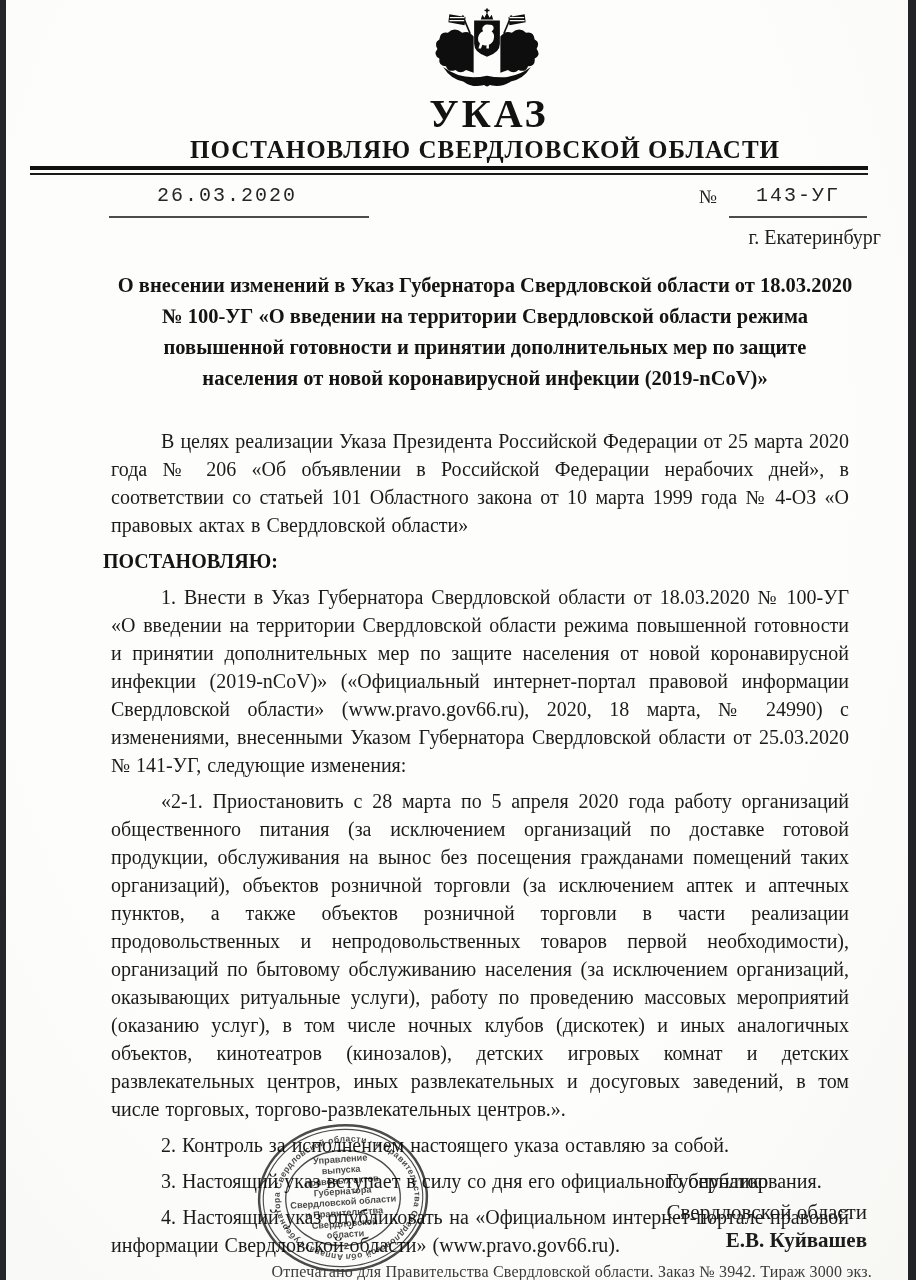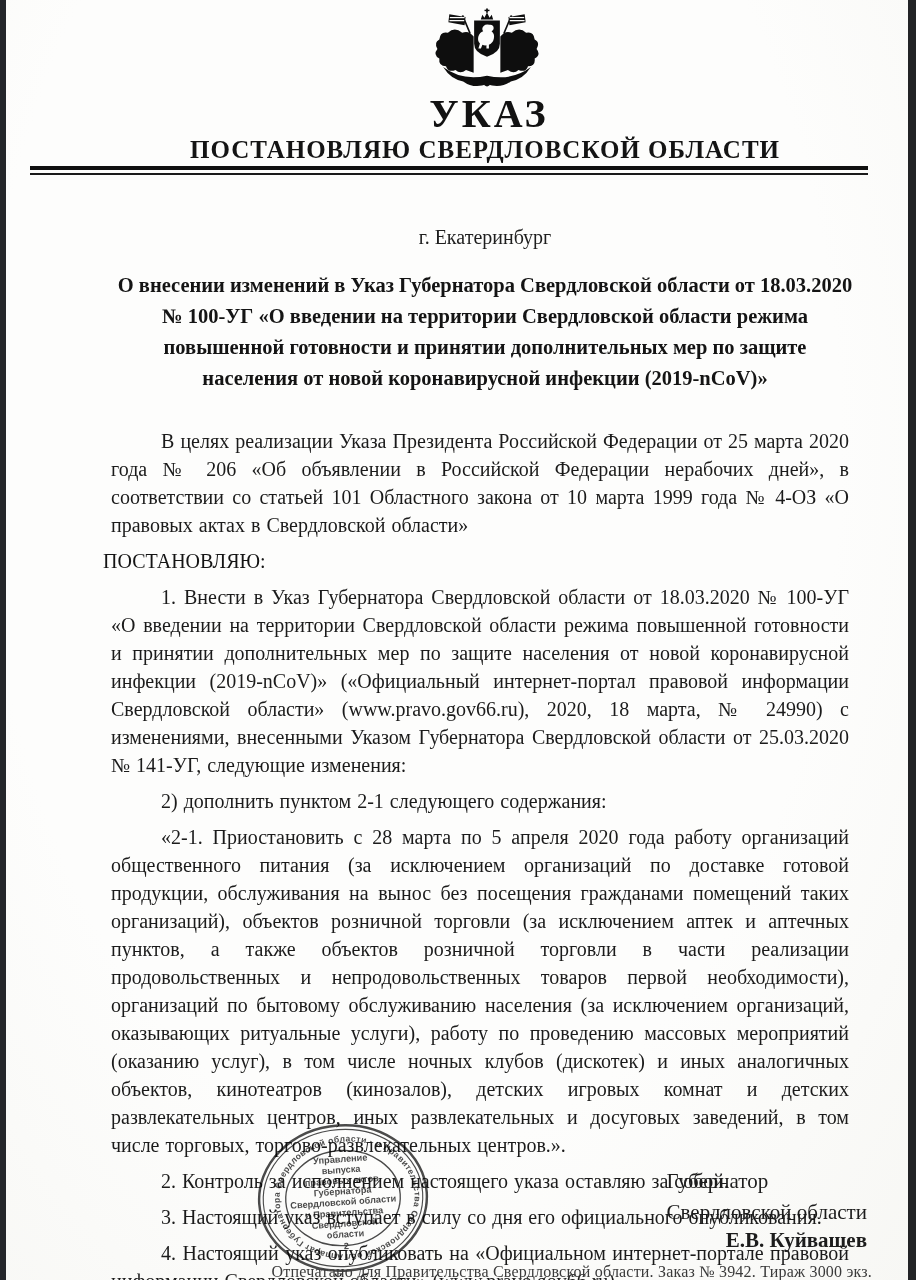--- a/index.html
+++ b/index.html
@@ -46,37 +46,37 @@
   }
   .number-box{display:flex;align-items:flex-end;}
   .no-sign{font-size:19px;padding-bottom:10px;color:#262626;}
   .no-value{
     width:138px;margin-left:12px;padding-bottom:9px;text-align:center;
     border-bottom:2px solid #4c4c4c;
     font-family:"Liberation Mono", monospace;
     font-size:20px;letter-spacing:2px;color:#262626;
   }
   .city{
-    position:absolute;left:103px;top:226px;width:764px;margin:0;
-    text-align:center;font-size:20px;color:#1e1e1e;
+    position:absolute;left:117px;top:226px;width:764px;margin:0;
+    text-align:right;font-size:20px;color:#1e1e1e;
   }
 
   
   .content{position:absolute;left:103px;top:270px;width:764px;}
   .title{
     margin:0;padding:0 14px;text-align:center;
     font-size:20.5px;font-weight:bold;line-height:31px;color:#141414;
   }
   .para{
     margin:8px;padding-right:10px;text-align:justify;text-indent:50px;
     font-size:20px;line-height:28px;word-spacing:1px;color:#1b1b1b;
   }
   .preamble{margin-top:33px;}
   .resolve{
-    margin:0;font-size:20px;line-height:28px;font-weight:normal;color:#141414;
+    margin:0;font-size:20px;line-height:28px;font-weight:bold;color:#141414;
   }
 
   
   .sig-row{
     position:absolute;left:103px;top:1166px;width:764px;
     display:flex;justify-content:space-between;align-items:flex-end;flex-direction:column;
   }
   .sig-position{font-size:21px;line-height:31px;color:#1c1c1c;}
   .sig-name{font-size:21px;color:#1c1c1c;padding-right:0;margin-bottom:25px;font-weight:bold;}
   .stamp{
@@ -130,29 +130,35 @@
         <circle cx="66" cy="79" r="3.2"></circle>
       </g>
     </g>
   </svg>
 
   <h1 class="doc-type">УКАЗ</h1>
   <h2 class="issuer">ПОСТАНОВЛЯЮ СВЕРДЛОВСКОЙ ОБЛАСТИ</h2>
 
   <div class="rule-double"></div>
 
+  <div class="meta-row">
+    <div class="date-box">26.03.2020</div>
+    <div class="number-box">
+      <span class="no-sign">№</span>
+      <span class="no-value">143-УГ</span>
+    </div>
+  </div>
 
   <p class="city">г. Екатеринбург</p>
 
   <div class="content">
     <p class="title">О внесении изменений в Указ Губернатора Свердловской области от 18.03.2020 № 100-УГ «О введении на территории Свердловской области режима повышенной готовности и принятии дополнительных мер по защите населения от новой коронавирусной инфекции (2019-nCoV)»</p>
     <p class="para preamble">В целях реализации Указа Президента Российской Федерации от 25 марта 2020 года № 206 «Об объявлении в Российской Федерации нерабочих дней», в соответствии со статьей 101 Областного закона от 10 марта 1999 года № 4-ОЗ «О правовых актах в Свердловской области»</p>
     <p class="resolve">ПОСТАНОВЛЯЮ:</p>
     <p class="para">1. Внести в Указ Губернатора Свердловской области от 18.03.2020 № 100-УГ «О введении на территории Свердловской области режима повышенной готовности и принятии дополнительных мер по защите населения от новой коронавирусной инфекции (2019-nCoV)» («Официальный интернет-портал правовой информации Свердловской области» (www.pravo.gov66.ru), 2020, 18 марта, № 24990) с изменениями, внесенными Указом Губернатора Свердловской области от 25.03.2020 № 141-УГ, следующие изменения:</p>
-    <p class="para">2) дополнить пунктом 2-1 следующего содержания:</p>
     <p class="para">«2-1. Приостановить с 28 марта по 5 апреля 2020 года работу организаций общественного питания (за исключением организаций по доставке готовой продукции, обслуживания на вынос без посещения гражданами помещений таких организаций), объектов розничной торговли (за исключением аптек и аптечных пунктов, а также объектов розничной торговли в части реализации продовольственных и непродовольственных товаров первой необходимости), организаций по бытовому обслуживанию населения (за исключением организаций, оказывающих ритуальные услуги), работу по проведению массовых мероприятий (оказанию услуг), в том числе ночных клубов (дискотек) и иных аналогичных объектов, кинотеатров (кинозалов), детских игровых комнат и детских развлекательных центров, иных развлекательных и досуговых заведений, в том числе торговых, торгово-развлекательных центров.».</p>
     <p class="para">2. Контроль за исполнением настоящего указа оставляю за собой.</p>
     <p class="para">3. Настоящий указ вступает в силу со дня его официального опубликования.</p>
     <p class="para">4. Настоящий указ опубликовать на «Официальном интернет-портале правовой информации Свердловской области» (www.pravo.gov66.ru).</p>
   </div>
 
   <div class="sig-row">
     <div class="sig-position">
       <div>Губернатор</div>
       <div>Свердловской области</div>

